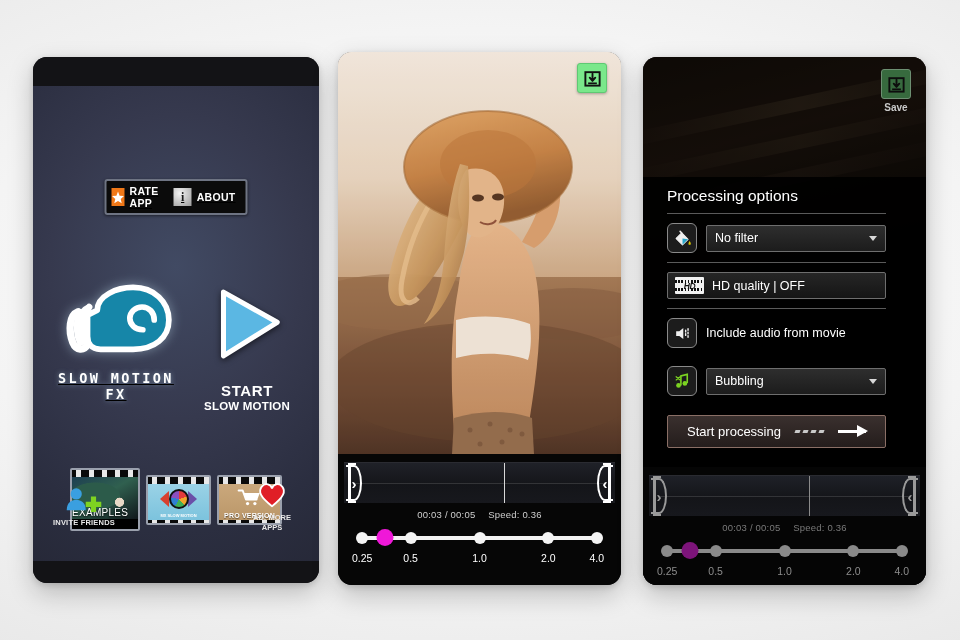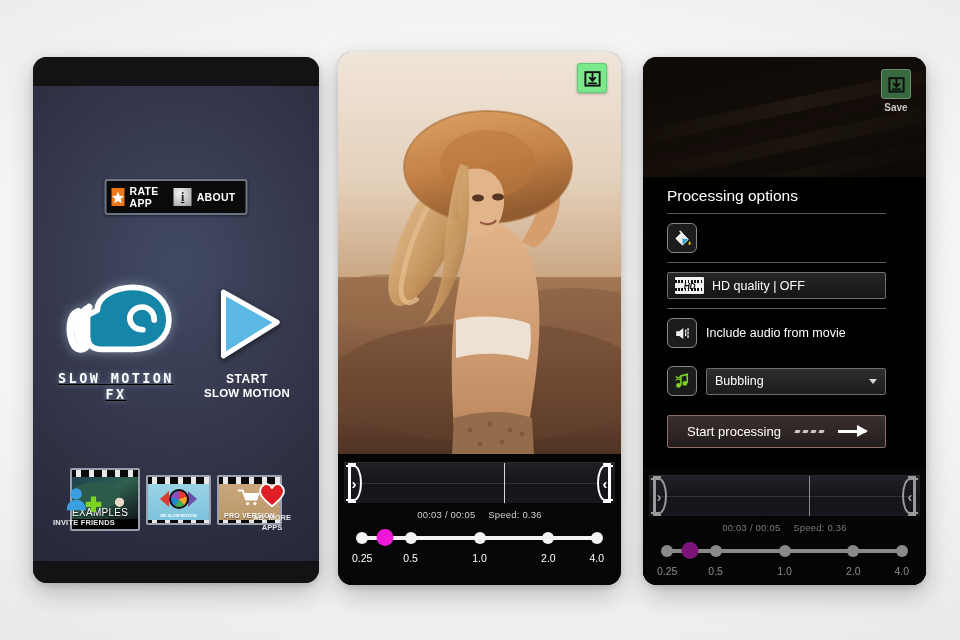--- a/index.html
+++ b/index.html
@@ -77,21 +77,21 @@
   }
   .snail-wrap { text-align: center; width: 140px; text-decoration: underline; }
   .snail-svg { width: 122px; height: 84px; filter: drop-shadow(0 0 6px rgba(190,220,235,.45)); }
   .snail-title {
     color: #ffffff; font-size: 13.5px; letter-spacing: 2.4px;
     font-family: "DejaVu Sans Mono", monospace; font-weight: bold;
     margin-top: 4px; text-shadow: 0 0 5px rgba(180,215,235,.55);
   }
   .start-wrap { text-align: center; width: 118px; padding-top: 4px; }
   .play-svg { width: 84px; height: 84px; filter: drop-shadow(0 2px 3px rgba(0,0,0,.6)); }
-  .start-main { color:#fff; font-size: 12px; font-weight: bold; letter-spacing: .6px; margin-top: 2px; }
+  .start-main { color:#fff; font-size: 15px; font-weight: bold; letter-spacing: .6px; margin-top: 12px; }
   .start-sub  { color:#fff; font-size: 11.5px; font-weight: bold; letter-spacing: .2px; margin-top: 1px; }
 
   
   .thumbs {
     position: absolute; left: 50%; transform: translateX(-50%);
     top: 382px;
     display: flex; align-items: center; gap: 6px;
   }
   .film {
     position: relative; border: 2px solid #9aa0ad; border-radius: 2px;
@@ -580,20 +580,24 @@
 
     <div class="opt-row">
       <div class="icon-btn">
         <svg viewBox="0 0 24 24">
           <path d="M4 12 L11 5 L19 13 L12 20 Z" fill="#f0f0f0" stroke="#f0f0f0" stroke-width="1.4" stroke-linejoin="round"></path>
           <path d="M11 5 L9 3" stroke="#f0f0f0" stroke-width="2" stroke-linecap="round"></path>
           <path d="M12 12 L19 13 L12 20 Z" fill="#2aa6c9"></path>
           <path d="M21 15 c2 3 2 5 0 5 c-2 0 -2 -2 0 -5 Z" fill="#d9c800"></path>
         </svg>
       </div>
+      <div class="combo">
+        <span>No filter</span>
+        <span class="caret"></span>
+      </div>
     </div>
     <div class="hr"></div>
 
     <div class="opt-row">
       <div class="hd-btn">
         <span class="hd-glyph">
             <b>HD</b>
           </span>
         <span>HD quality | OFF</span>
       </div>

